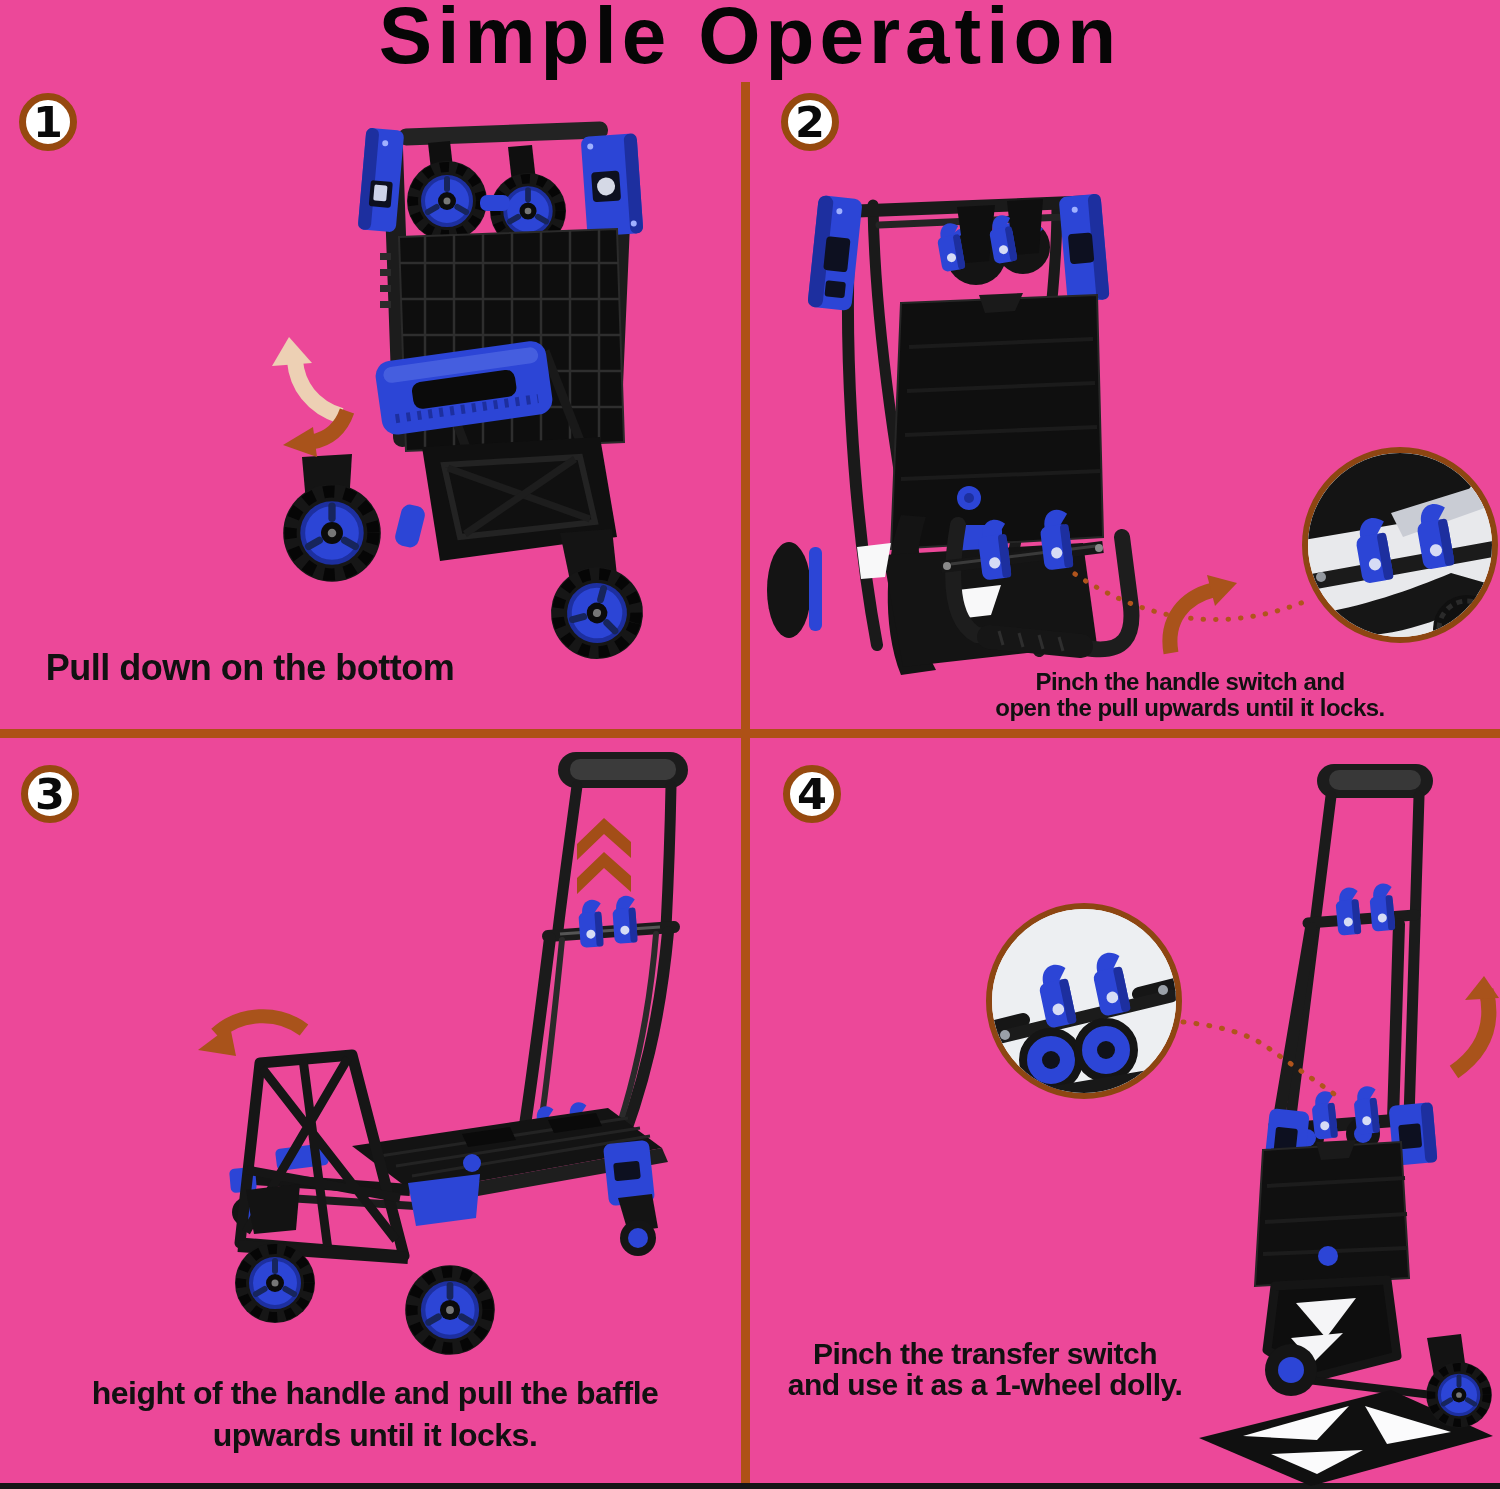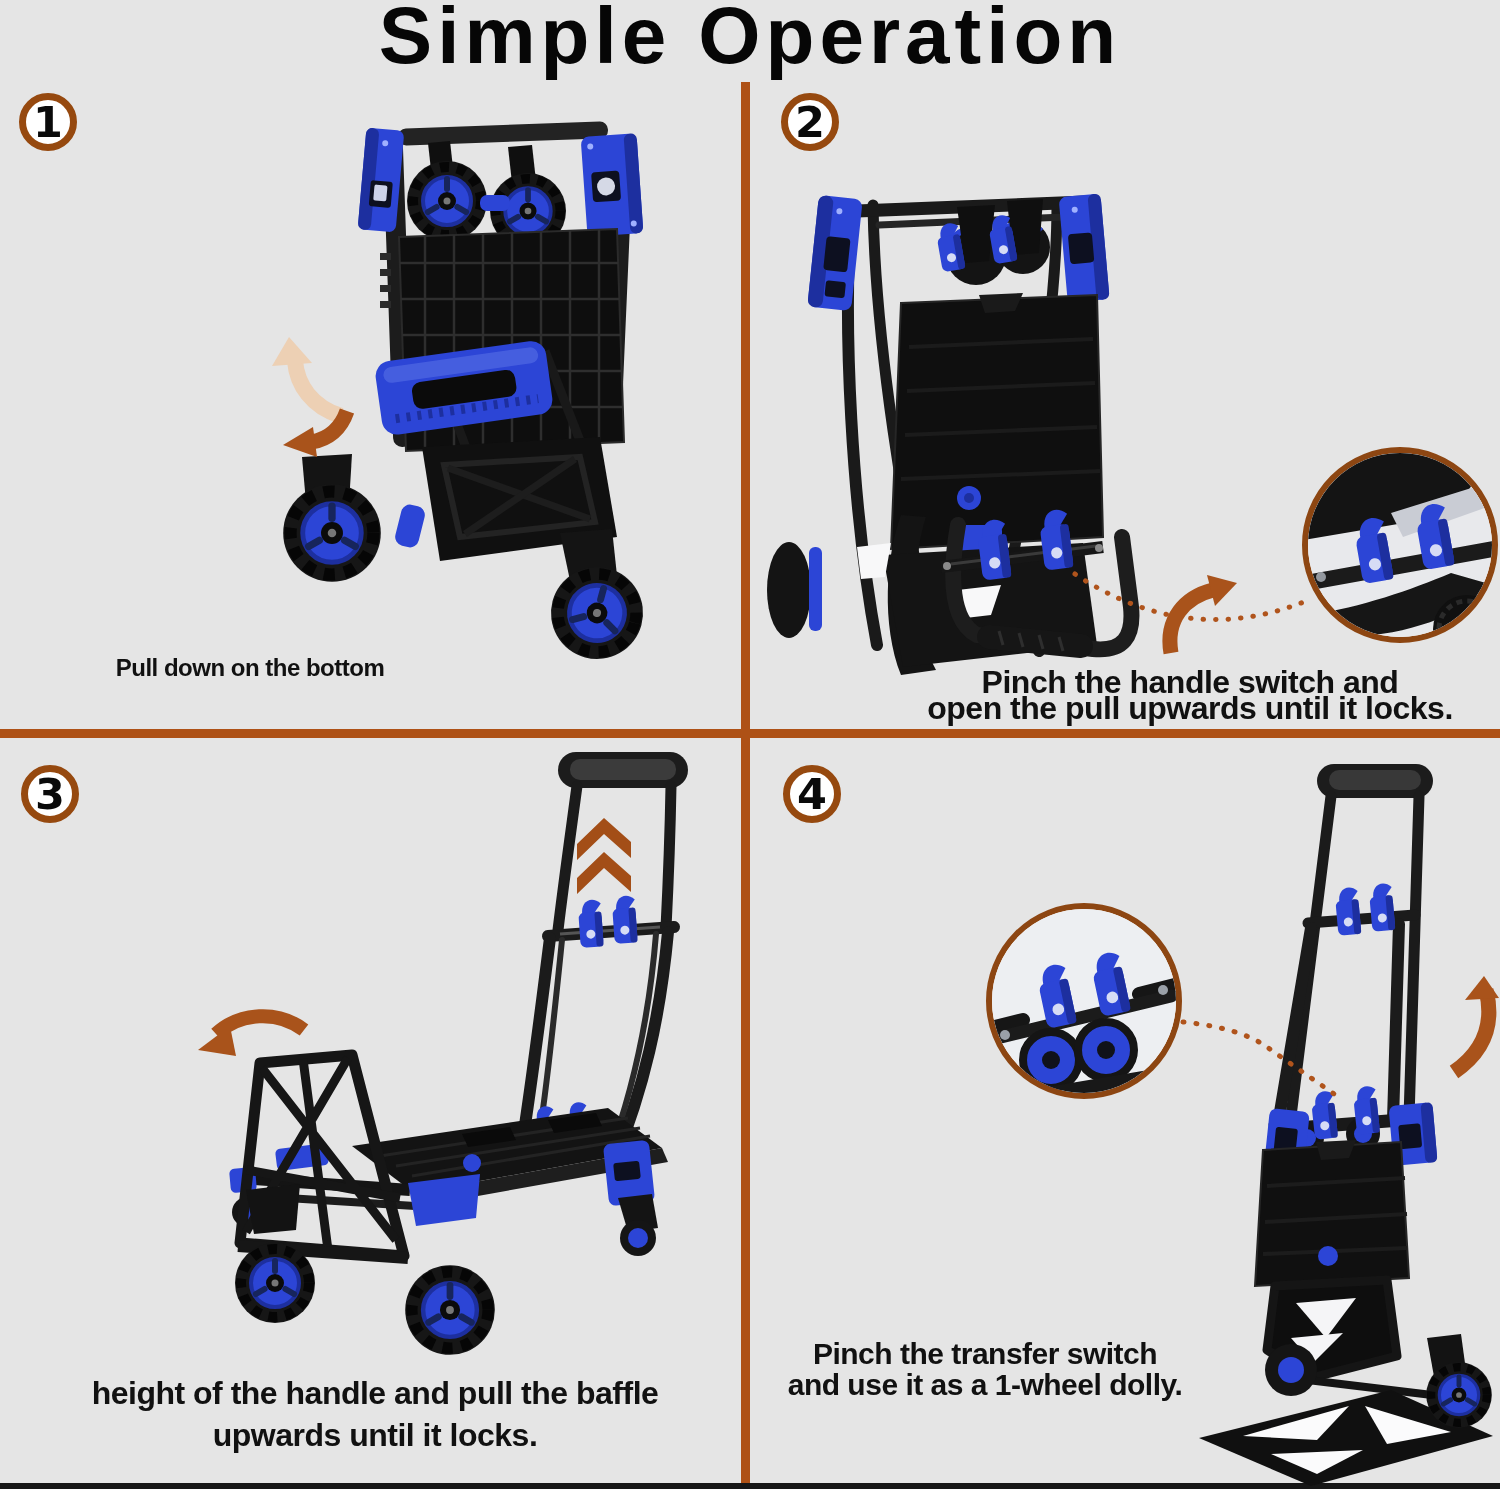--- a/index.html
+++ b/index.html
@@ -1,31 +1,31 @@
 <!DOCTYPE html>
 <html><head>
 <meta charset="utf-8">
 <style>
   html,body{margin:0;padding:0;background:#fff;}
-  .canvas{position:relative;width:1500px;height:1489px;background:#e5e5e5;overflow:hidden;
+  .canvas{position:relative;width:1500px;height:1489px;background:#ec4899;overflow:hidden;
           font-family:"Liberation Sans",sans-serif;}
   .page-title{position:absolute;top:-10px;left:0;width:100%;margin:0;text-align:center;
               font-size:80px;font-weight:bold;letter-spacing:5px;color:#060606;
               font-family:"Liberation Sans",sans-serif;}
   .vdiv{position:absolute;left:741px;top:82px;width:9px;height:1407px;background:#ae5116;}
   .hdiv{position:absolute;left:0;top:729px;width:1500px;height:9px;background:#ae5116;}
   .bbar{position:absolute;left:0;top:1483px;width:1500px;height:6px;background:#161616;}
   .badge{position:absolute;width:58px;height:58px;box-sizing:border-box;border:7px solid #96490f;
          border-radius:50%;background:#fff;display:flex;align-items:center;justify-content:center;
          font-weight:bold;font-size:43px;color:#0a0a0a;font-family:"DejaVu Sans",sans-serif;}
   .b1{left:19px;top:93px;} .b2{left:781px;top:93px;} .b3{left:21px;top:765px;} .b4{left:783px;top:765px;}
   .caption{position:absolute;margin:0;font-weight:bold;color:#111;text-align:center;}
   .caption span{display:block;}
-  .cap1{left:10px;top:650px;width:480px;font-size:24px;line-height:36px;letter-spacing:-0.5px;}
-  .cap2{left:880px;top:669px;width:620px;font-size:32px;line-height:26px;letter-spacing:-0.5px;}
+  .cap1{left:10px;top:650px;width:480px;font-size:36px;line-height:36px;letter-spacing:-0.5px;}
+  .cap2{left:880px;top:669px;width:620px;font-size:24px;line-height:26px;letter-spacing:-0.5px;}
   .cap3{left:60px;top:1372px;width:630px;font-size:32px;line-height:42px;letter-spacing:-0.5px;}
   .cap4{left:760px;top:1338px;width:450px;font-size:30px;line-height:31px;letter-spacing:-0.5px;}
   svg.quad{position:absolute;display:block;}
   .q1{left:0;top:85px;} .q2{left:751px;top:85px;} .q3{left:0;top:738px;} .q4{left:751px;top:738px;}
 </style>
 </head>
 <body>
 
 <div class="canvas">
 

